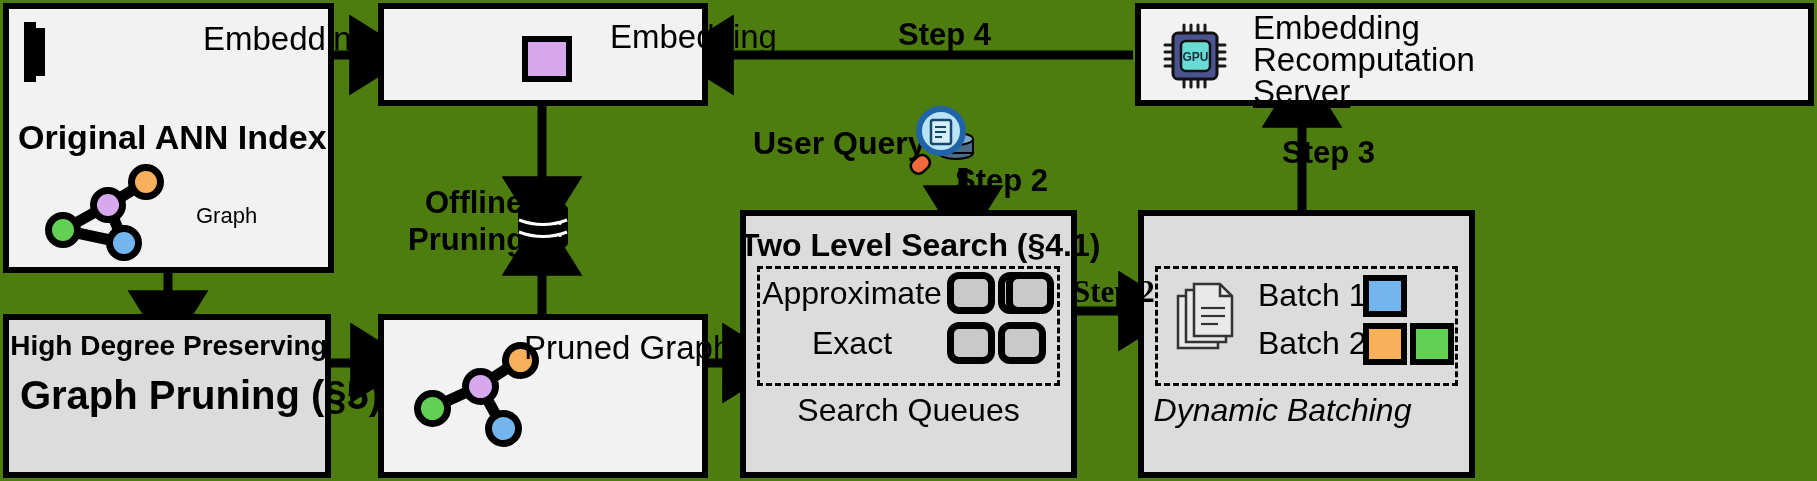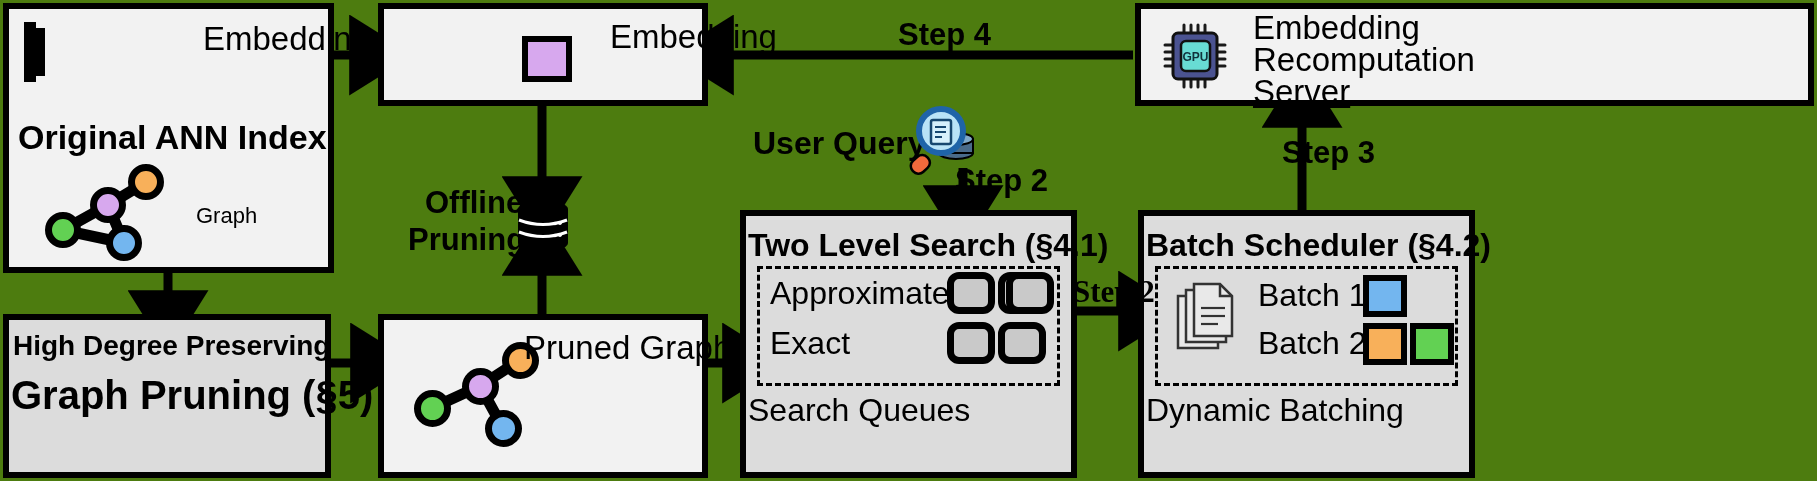--- a/index.html
+++ b/index.html
@@ -5,21 +5,21 @@
   html,body{margin:0;padding:0;background:#ffffff;}
   body{width:1817px;height:481px;font-family:"Liberation Sans",sans-serif;color:#000;}
   #stage{position:relative;width:1817px;height:481px;overflow:hidden;background:#4d7c0f;}
 
   .box{position:absolute;box-sizing:border-box;border:6px solid #000;background:#f2f2f2;}
   .box.shaded{background:#dcdcdc;}
   .dashbox{position:absolute;box-sizing:border-box;border:3px dashed #000;background:transparent;}
 
   .lbl{position:absolute;white-space:pre;line-height:1.14;}
   .bold{font-weight:bold;}
-  .ctr{text-align:left;padding-left:8px;}
+  .ctr{text-align:center;}
 
   
   #wires{position:absolute;left:0;top:0;width:1817px;height:481px;pointer-events:none;}
 
   
   .strip{position:absolute;display:flex;border:6px solid #000;box-sizing:border-box;background:#000;}
   .strip .cell{width:54px;height:48px;border-right:5px solid #000;box-sizing:border-box;}
   .strip .cell:last-child{border-right:none;}
 
   .swatch{position:absolute;box-sizing:border-box;border:6px solid #000;}
@@ -175,21 +175,20 @@
   <div class="qbox" style="left:1006px;top:272px;width:48px;height:42px;"></div>
 
   <div class="lbl ctr" style="left:762px;top:325px;width:180px;font-size:32px;">Exact</div>
   <div class="qbox" style="left:947px;top:322px;width:48px;height:42px;"></div>
   <div class="qbox" style="left:998px;top:322px;width:48px;height:42px;"></div>
 
   <div class="lbl ctr" style="left:740px;top:392px;width:337px;font-size:32px;">Search Queues</div>
 
   <div class="box shaded" style="left:1138px;top:210px;width:337px;height:268px;">
   </div>
-  <div class="lbl bold ctr" style="left:1138px;top:227px;width:337px;font-size:32px;">Batch Scheduler (§4.2)</div>
   <div class="dashbox" style="left:1155px;top:266px;width:303px;height:120px;"></div>
 
   <div style="position:absolute;left:1174px;top:282px;width:62px;height:72px;">
     <svg width="62" height="72" viewBox="0 0 62 72">
       <g fill="#e9e9e9" stroke="#333" stroke-width="2.5">
         <path d="M4,14 h28 l12,12 v40 h-40 z"></path>
         <path d="M12,8 h28 l12,12 v40 h-40 z"></path>
         <path d="M20,2 h26 l12,12 v40 h-38 z"></path>
       </g>
       <path d="M46,2 v12 h12" fill="none" stroke="#333" stroke-width="2.5"></path>
@@ -201,21 +200,21 @@
     </svg>
   </div>
 
   <div class="lbl" style="left:1258px;top:277px;font-size:32px;">Batch 1</div>
   <div class="swatch" style="left:1363px;top:275px;width:44px;height:42px;background:#73b6ef;"></div>
 
   <div class="lbl" style="left:1258px;top:325px;font-size:32px;">Batch 2</div>
   <div class="swatch" style="left:1363px;top:323px;width:44px;height:42px;background:#f8b05a;"></div>
   <div class="swatch" style="left:1410px;top:323px;width:44px;height:42px;background:#62d153;"></div>
 
-  <div class="lbl ctr" style="left:1138px;top:392px;width:289px;font-size:32px;">Dynamic Batching</div>
+  <div class="lbl ctr" style="left:1138px;top:392px;width:289px;font-size:32px;font-style:italic;">Dynamic Batching</div>
 
   <div class="box" style="left:1135px;top:3px;width:679px;height:103px;">
   </div>
   <div style="position:absolute;left:1162px;top:23px;width:68px;height:66px;">
     <svg width="68" height="66" viewBox="0 0 68 66">
       <g stroke="#1a1a1a" stroke-width="3" stroke-linecap="round">
         <line x1="22" y1="2" x2="22" y2="12"></line>
           <line x1="29" y1="2" x2="29" y2="12"></line>
         <line x1="36" y1="2" x2="36" y2="12"></line>
           <line x1="43" y1="2" x2="43" y2="12"></line>

